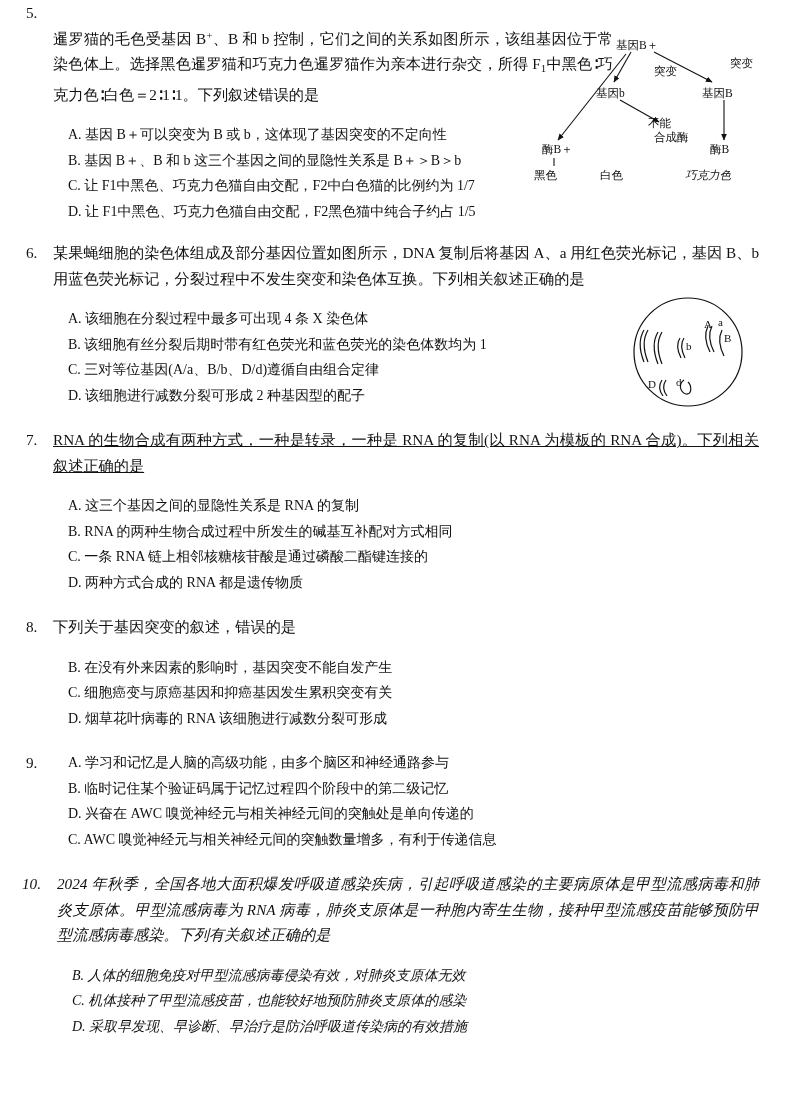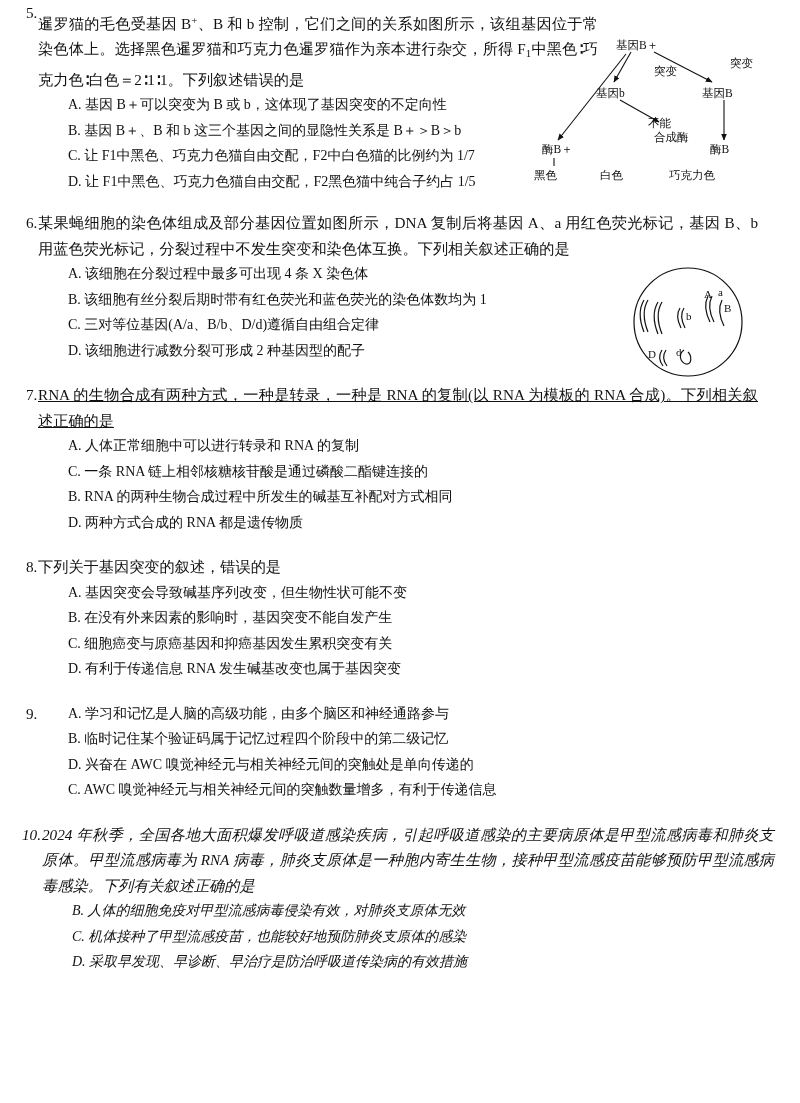--- a/index.html
+++ b/index.html
@@ -32,21 +32,21 @@
     left: 26px;
     top: 0;
     font-size: 15.2px;
     line-height: 25.5px;
   }
   .stem {
     font-size: 15.2px;
     line-height: 25.5px;
     text-align: justify;
     text-justify: inter-ideograph;
-    margin: 0;
+    margin: 15px;
     padding-left: 8px;
   }
   .opt {
     font-size: 14px;
     line-height: 25.5px;
     margin: 0;
     padding-left: 38px;
     text-align: justify;
     text-justify: inter-ideograph;
   }
@@ -129,21 +129,21 @@
       <span class="lbl" style="left:120px; top:34px;">突变</span>
       <span class="lbl" style="left:196px; top:26px;">突变</span>
       <span class="lbl" style="left:62px; top:56px;">基因b</span>
       <span class="lbl" style="left:168px; top:56px;">基因B</span>
       <span class="lbl" style="left:114px; top:86px;">不能</span>
       <span class="lbl" style="left:120px; top:100px;">合成酶</span>
       <span class="lbl" style="left:8px; top:112px;">酶B＋</span>
       <span class="lbl" style="left:176px; top:112px;">酶B</span>
       <span class="lbl" style="left:0px; top:138px;">黑色</span>
       <span class="lbl" style="left:66px; top:138px;">白色</span>
-      <span class="lbl" style="left:135px; top:138px;">巧克力色</span>
+      <span class="lbl" style="left:151px; top:138px;font-style:italic;">巧克力色</span>
     </div>
 
     <p class="opt">A. 基因 B＋可以突变为 B 或 b，这体现了基因突变的不定向性</p>
     <p class="opt">B. 基因 B＋、B 和 b 这三个基因之间的显隐性关系是 B＋＞B＞b</p>
     <p class="opt">C. 让 F1中黑色、巧克力色猫自由交配，F2中白色猫的比例约为 1/7</p>
     <p class="opt">D. 让 F1中黑色、巧克力色猫自由交配，F2黑色猫中纯合子约占 1/5</p>
   </div>
 
   <div class="q" id="q6">
     <span class="num">6.</span>
@@ -179,33 +179,32 @@
 
     <p class="opt">A. 该细胞在分裂过程中最多可出现 4 条 X 染色体</p>
     <p class="opt">B. 该细胞有丝分裂后期时带有红色荧光和蓝色荧光的染色体数均为 1</p>
     <p class="opt">C. 三对等位基因(A/a、B/b、D/d)遵循自由组合定律</p>
     <p class="opt">D. 该细胞进行减数分裂可形成 2 种基因型的配子</p>
   </div>
 
   <div class="q" id="q7">
     <span class="num">7.</span>
     <p class="stem" style="max-width:720px;text-decoration:underline;">RNA 的生物合成有两种方式，一种是转录，一种是 RNA 的复制(以 RNA 为模板的 RNA 合成)。下列相关叙述正确的是</p>
-    <p class="opt">A. 人体正常细胞中可以进行转录和 RNA 的复制</p>
+    <p class="opt">A. 这三个基因之间的显隐性关系是 RNA 的复制</p>
+    <p class="opt">B. RNA 的两种生物合成过程中所发生的碱基互补配对方式相同</p>
     <p class="opt">C. 一条 RNA 链上相邻核糖核苷酸是通过磷酸二酯键连接的</p>
-    <p class="opt">B. RNA 的两种生物合成过程中所发生的碱基互补配对方式相同</p>
     <p class="opt">D. 两种方式合成的 RNA 都是遗传物质</p>
   </div>
 
   <div class="q" id="q8">
     <span class="num">8.</span>
     <p class="stem" style="max-width:720px;">下列关于基因突变的叙述，错误的是</p>
-    <p class="opt">A. 基因突变会导致碱基序列改变，但生物性状可能不变</p>
     <p class="opt">B. 在没有外来因素的影响时，基因突变不能自发产生</p>
     <p class="opt">C. 细胞癌变与原癌基因和抑癌基因发生累积突变有关</p>
-    <p class="opt">D. 有利于传递信息 RNA 发生碱基改变也属于基因突变</p>
+    <p class="opt">D. 烟草花叶病毒的 RNA 该细胞进行减数分裂可形成</p>
   </div>
 
   <div class="q" id="q9">
     <span class="num">9.</span>
     <p class="opt">A. 学习和记忆是人脑的高级功能，由多个脑区和神经通路参与</p>
     <p class="opt">B. 临时记住某个验证码属于记忆过程四个阶段中的第二级记忆</p>
     <p class="opt">D. 兴奋在 AWC 嗅觉神经元与相关神经元间的突触处是单向传递的</p>
     <p class="opt">C. AWC 嗅觉神经元与相关神经元间的突触数量增多，有利于传递信息</p>
   </div>
 

